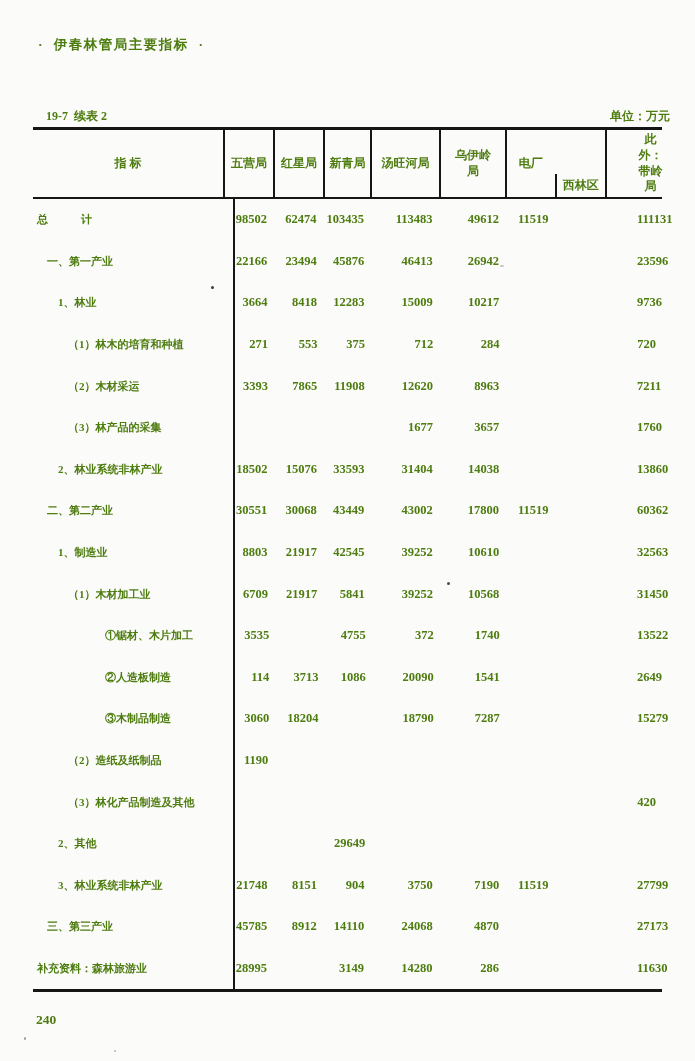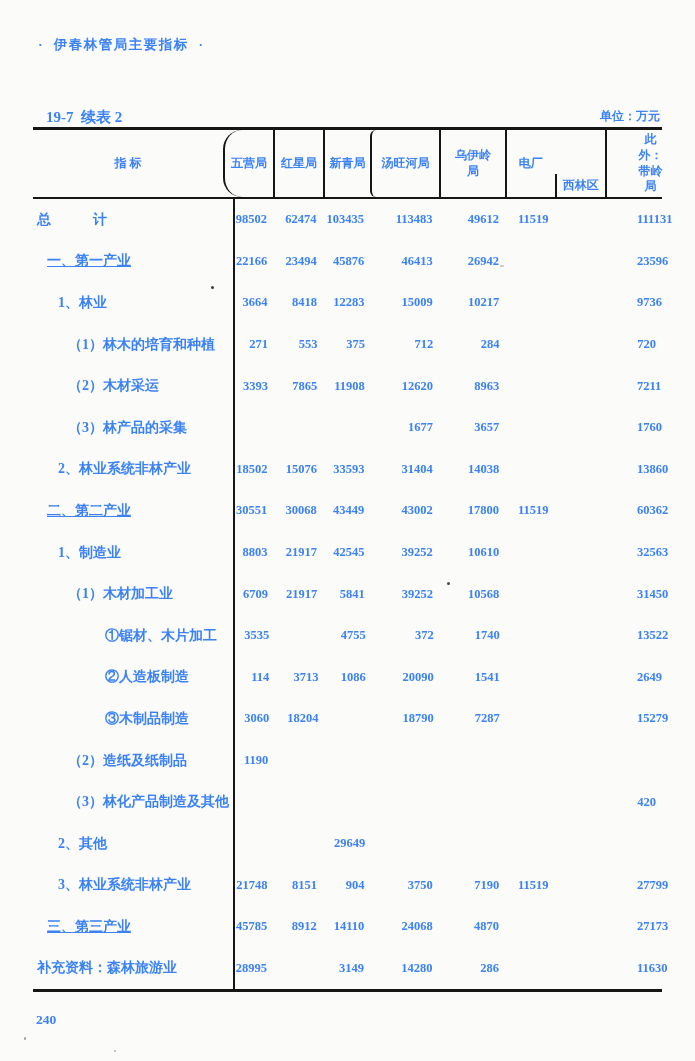--- a/index.html
+++ b/index.html
@@ -1,34 +1,34 @@
 <!DOCTYPE html>
 <html><head>
 <meta charset="utf-8">
 <style>
   html,body{margin:0;padding:0;}
   .page{
     position:relative;
     width:695px;height:1061px;
     background:#fbfbf9;
     font-family:"Liberation Serif", serif;
-    color:#3b82f6;
+    color:#4d7c0f;
     overflow:hidden;
   }
   .doc-title{
     position:absolute;left:38px;top:36px;
     font-size:13.5px;font-weight:700;letter-spacing:1.5px;
     white-space:pre;
   }
   .table-no{
     position:absolute;left:46px;top:108px;
-    font-size:15px;font-weight:700;white-space:pre;
+    font-size:12px;font-weight:700;white-space:pre;
   }
   .unit-label{
-    position:absolute;right:35px;top:108px;
+    position:absolute;right:25px;top:108px;
     font-size:12px;font-weight:700;
   }
   .stats-table{
     position:absolute;left:33px;top:127px;width:629px;
   }
   .thead{
     display:flex;
     height:67px;
     border-top:3px solid #161616;
     border-bottom:2px solid #161616;
@@ -56,35 +56,35 @@
   }
   .td{
     box-sizing:border-box;
     font-size:12.5px;font-weight:700;
     text-align:right;
     padding-right:6px;
     overflow:visible;
   }
   .label{
     box-sizing:border-box;
-    font-size:14px;font-weight:700;
+    font-size:11px;font-weight:700;
     text-align:left;white-space:pre;
     padding-right:0;
   }
   .c0{width:200px;}
-  .c1{width:53px;border-radius:19px;}
+  .c1{width:53px;}
   .c2{width:52px;}
   .c3{width:50px;}
-  .c4{width:72px;border-radius:6px;}
+  .c4{width:72px;}
   .c5{width:70px;}
   .c6{width:52px;}
   .c7{width:53px;margin-top:44px;}
   .c8{width:57px;padding-left:32px;}
   .ind0{padding-left:4px;}
-  .ind1{padding-left:14px;text-decoration:underline;}
+  .ind1{padding-left:14px;}
   .ind2{padding-left:25px;}
   .ind3{padding-left:35px;}
   .ind4{padding-left:72px;}
   .page-number{
     position:absolute;left:36px;top:1012px;
     font-size:13.5px;font-weight:700;
   }
   .noise{position:absolute;border-radius:50%;}
   .n1{left:211px;top:286px;width:3px;height:3px;background:#3a3a3a;}
   .n2{left:447px;top:582px;width:3px;height:3px;background:#4a4a4a;}

